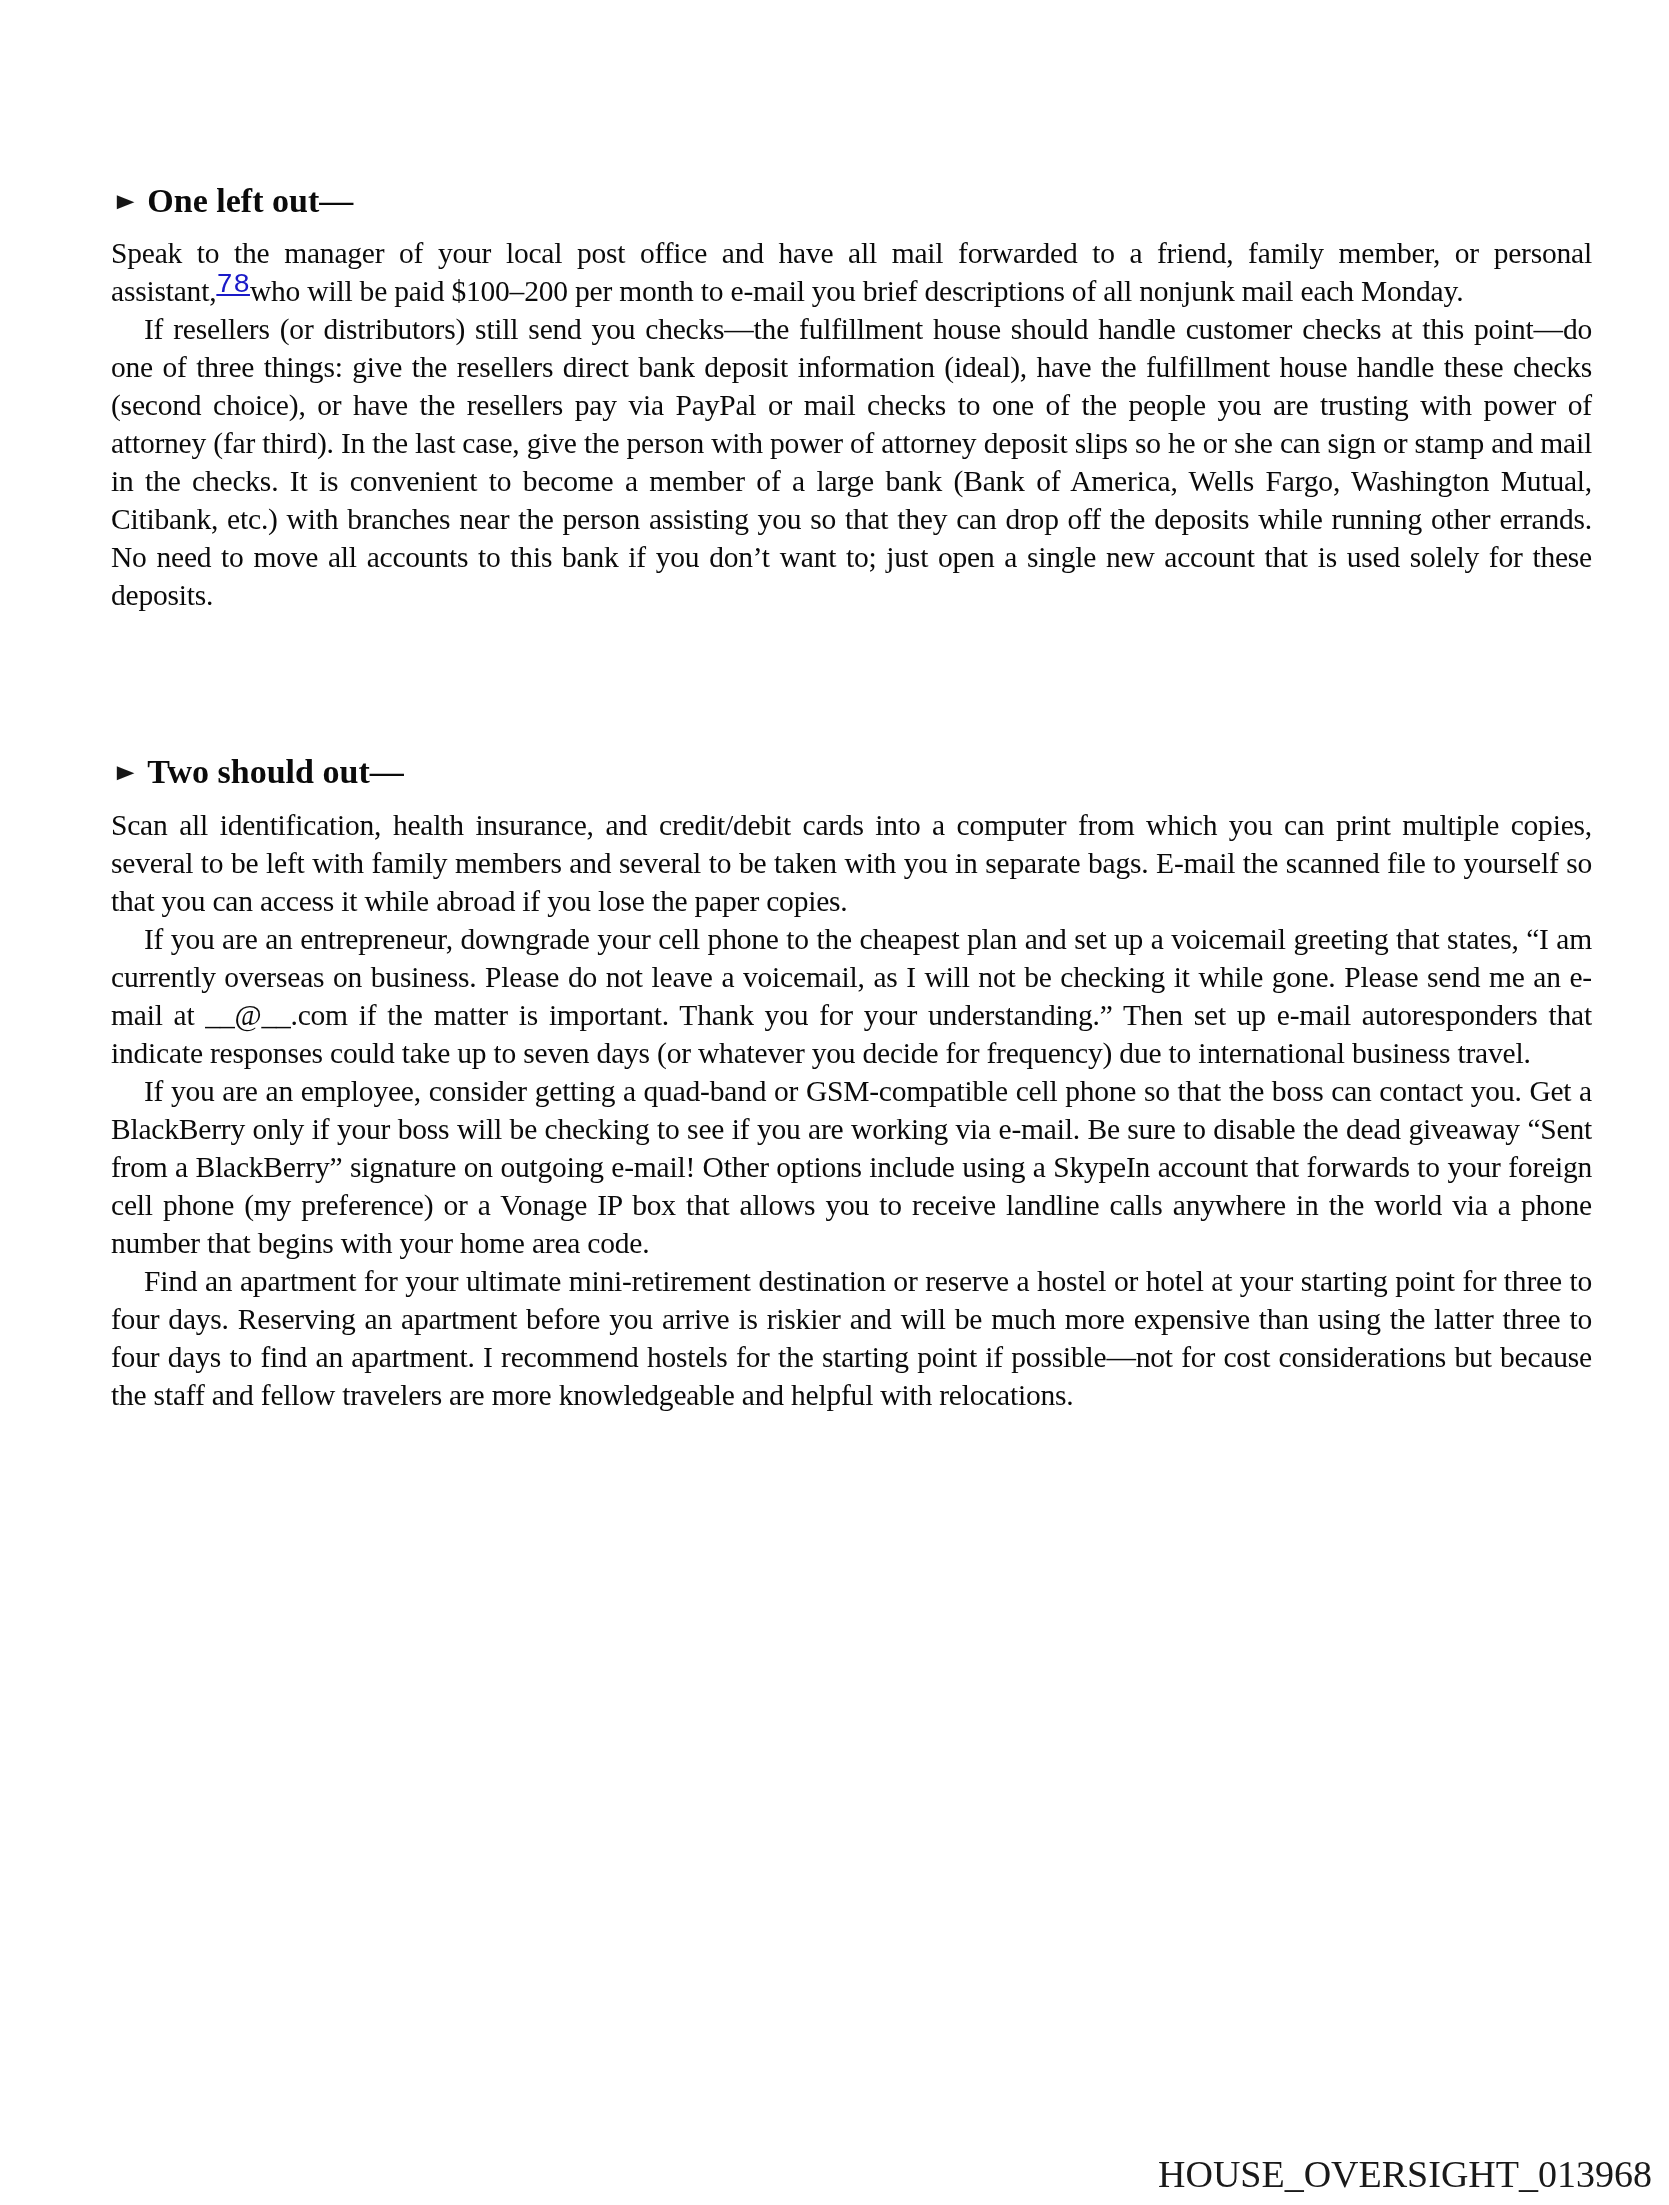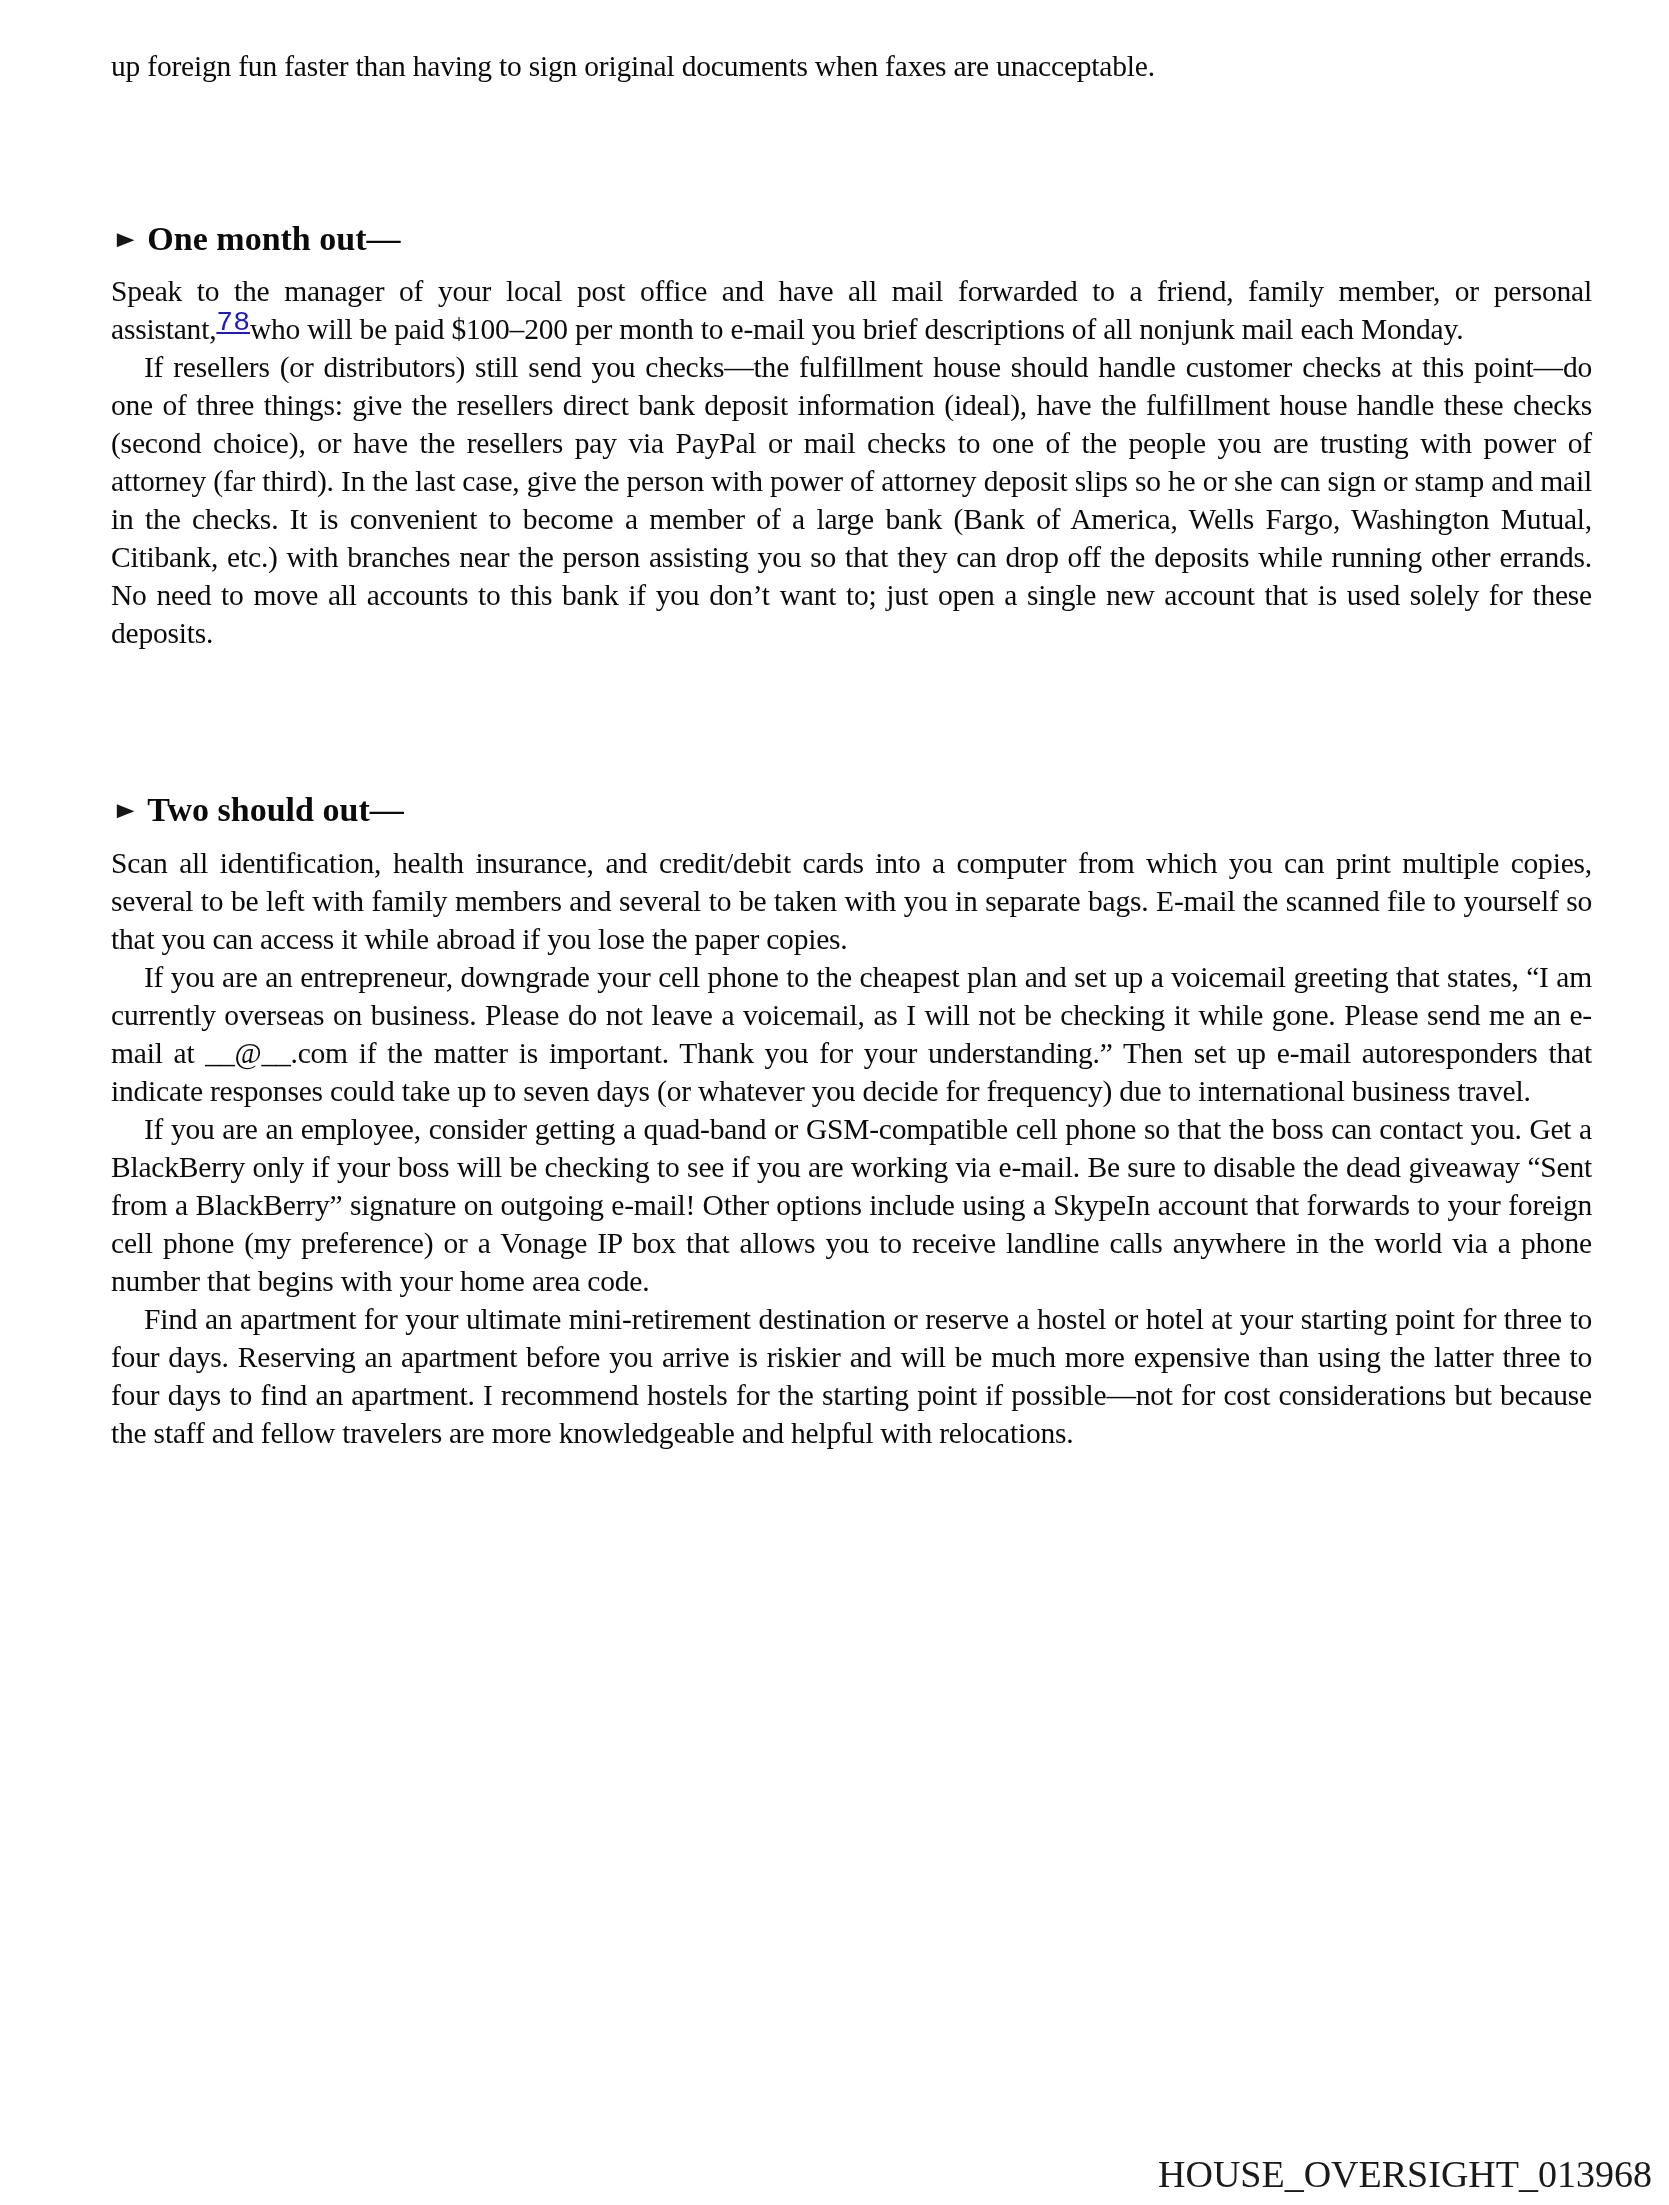--- a/index.html
+++ b/index.html
@@ -73,25 +73,24 @@
     color: #1a1a1a;
     letter-spacing: 0;
   }
 </style>
 </head>
 <body>
 
 <div class="page">
   <div class="content">
 
-    <p class="bodytext continuation">up foreign fun faster than having to sign original documents when faxes are unacceptable.</p>
 
     <h2 class="section-heading heading-one-month">
       <span class="bullet-arrow">►</span>
-      <span>One month out—</span>
+      <span>One left out—</span>
     </h2>
 
     <p class="bodytext"><span>Speak to the manager of your local post office and have all mail forwarded to a friend, family member, or personal assistant,</span><span class="fn-link">78</span><span>who will be paid $100–200 per month to e-mail you brief descriptions of all nonjunk mail each Monday.</span></p>
 
 
 
     <p class="bodytext indent">If resellers (or distributors) still send you checks—the fulfillment house should handle customer checks at this point—do one of three things: give the resellers direct bank deposit information (ideal), have the fulfillment house handle these checks (second choice), or have the resellers pay via PayPal or mail checks to one of the people you are trusting with power of attorney (far third). In the last case, give the person with power of attorney deposit slips so he or she can sign or stamp and mail in the checks. It is convenient to become a member of a large bank (Bank of America, Wells Fargo, Washington Mutual, Citibank, etc.) with branches near the person assisting you so that they can drop off the deposits while running other errands. No need to move all accounts to this bank if you don’t want to; just open a single new account that is used solely for these deposits.</p>
 
     <h2 class="section-heading heading-two-weeks">
       <span class="bullet-arrow">►</span>

